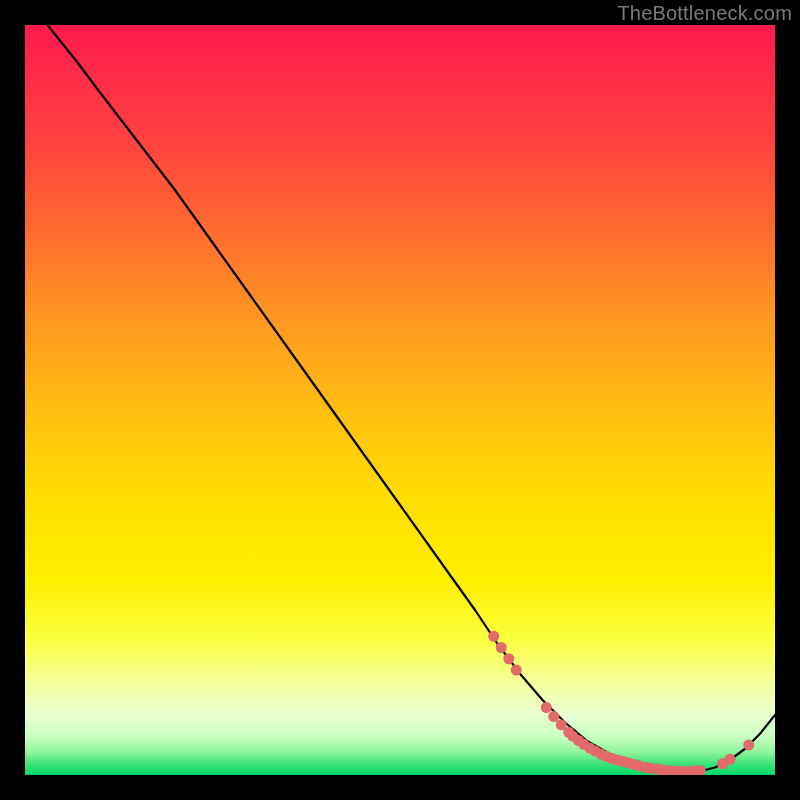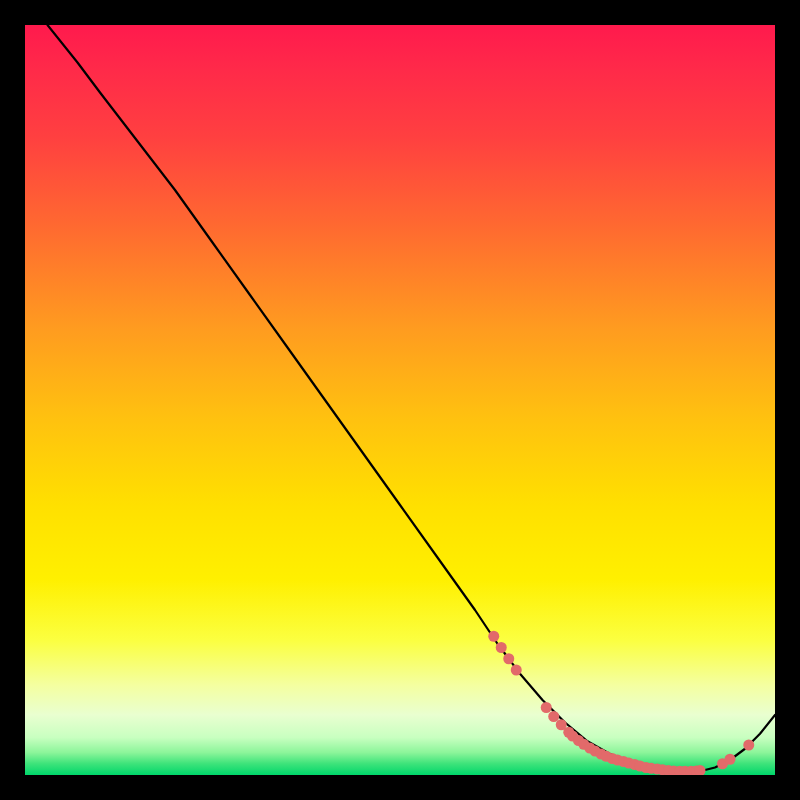--- a/index.html
+++ b/index.html
@@ -95,13 +95,14 @@
         <circle cx="654.75" cy="746.25" r="5.5" fill="#e26a6a"></circle>
         <circle cx="660.00" cy="746.25" r="5.5" fill="#e26a6a"></circle>
         <circle cx="666.00" cy="746.25" r="5.5" fill="#e26a6a"></circle>
         <circle cx="671.25" cy="745.88" r="5.5" fill="#e26a6a"></circle>
         <circle cx="675.00" cy="745.50" r="5.5" fill="#e26a6a"></circle>
         <circle cx="697.50" cy="738.75" r="5.5" fill="#e26a6a"></circle>
         <circle cx="705.00" cy="734.25" r="5.5" fill="#e26a6a"></circle>
         <circle cx="723.75" cy="720.00" r="5.5" fill="#e26a6a"></circle>
       </svg>
   </div>
+  <div class="watermark">TheBottleneck.com</div>
 </div>
 
 </body></html>

